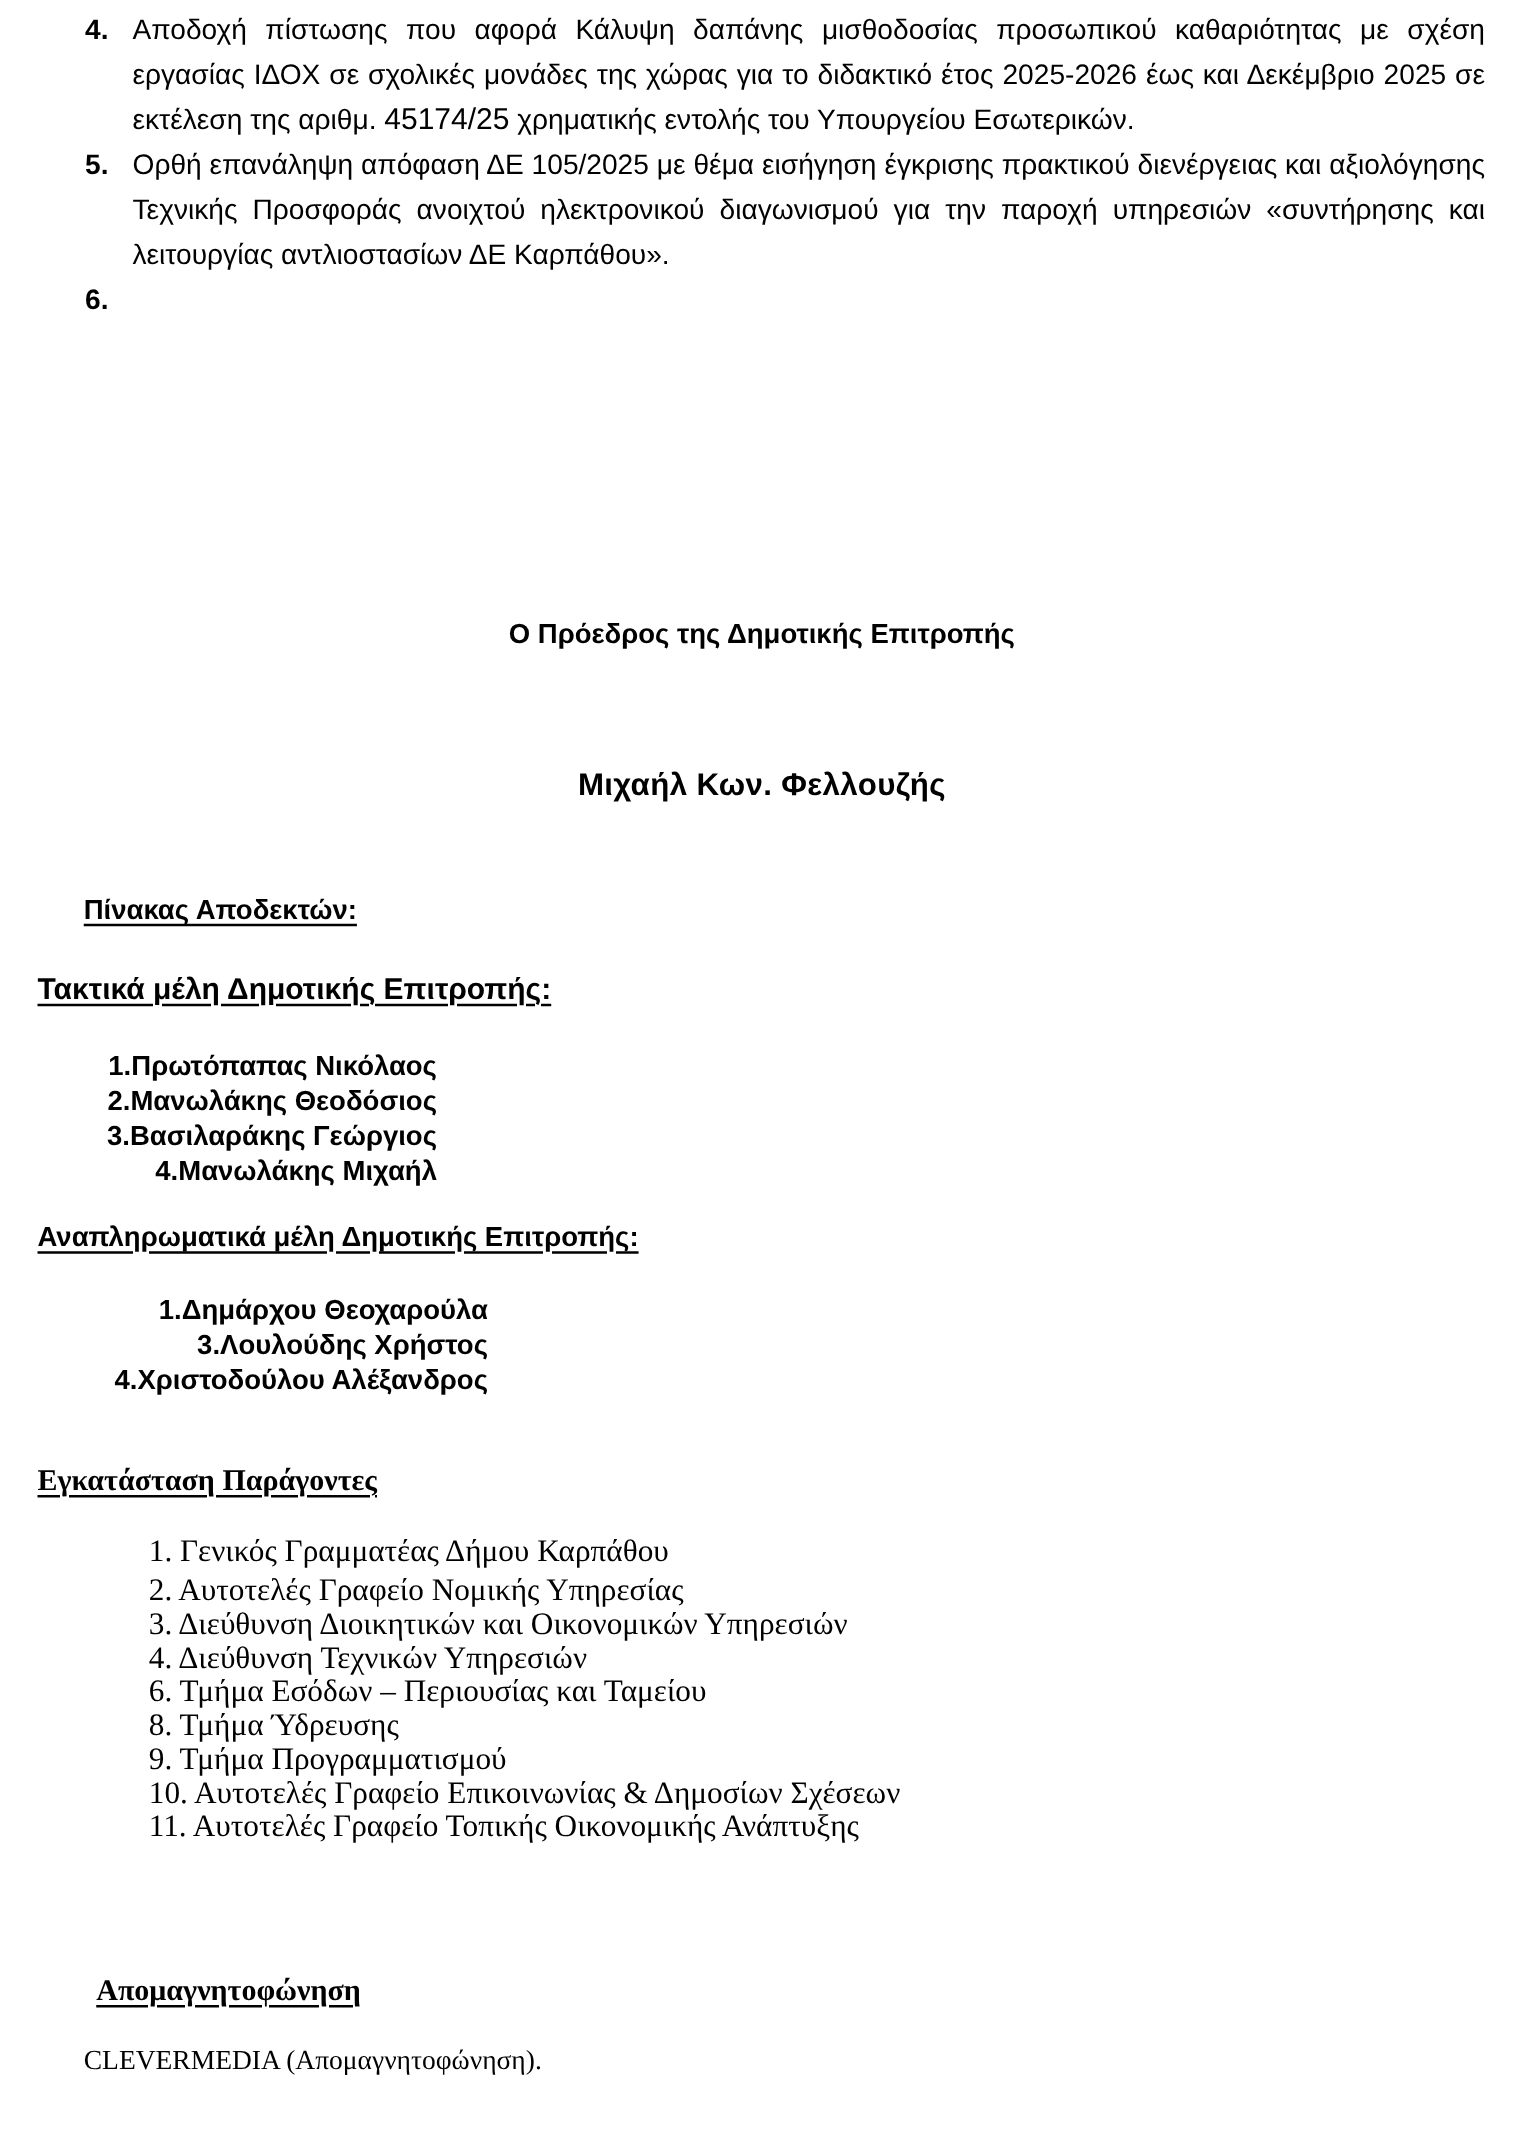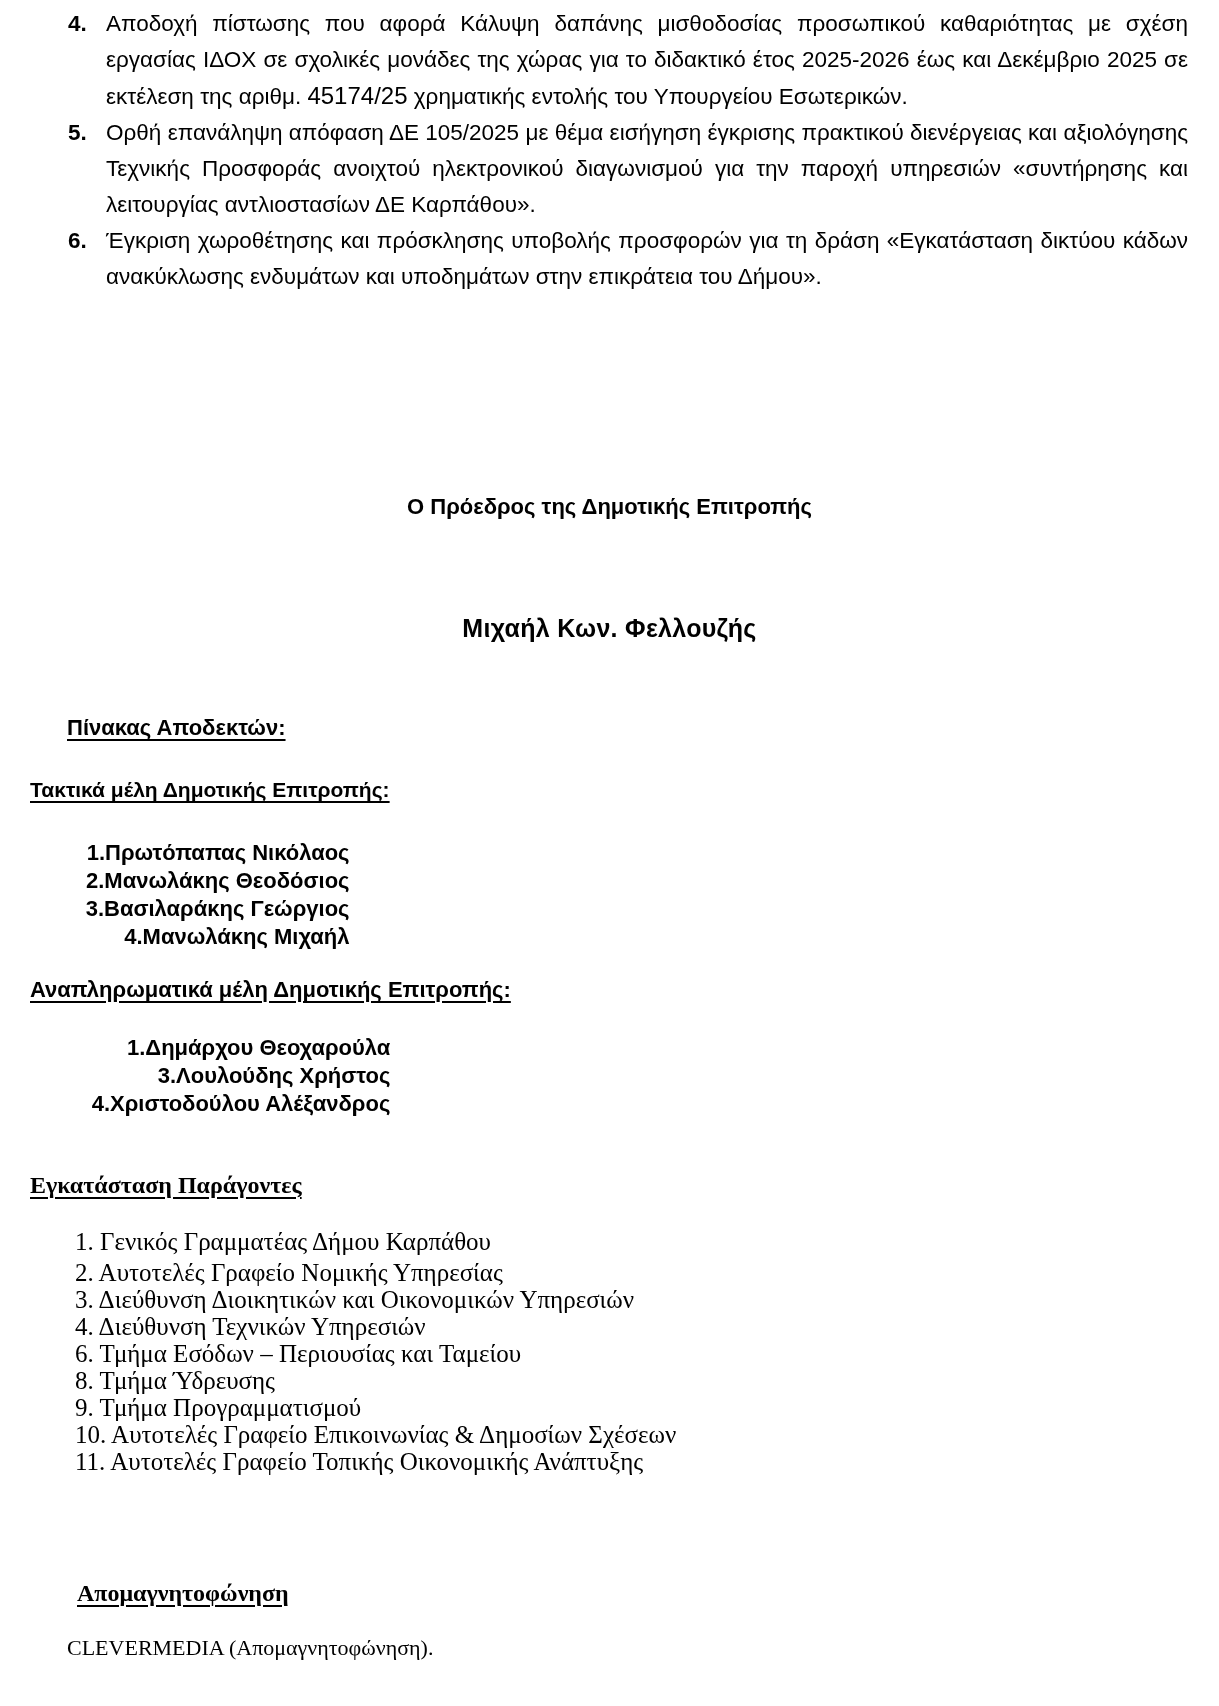--- a/index.html
+++ b/index.html
@@ -12,51 +12,51 @@
     .agenda-item { position: relative; padding-left: 38px; font-size: 22.5px; line-height: 36px; text-align: justify; margin-bottom: 0; }
     .agenda-num { position: absolute; left: 0; top: 0; font-weight: bold; }
     .agenda-item .ref-num { font-size: 24px; }
 
     .center-line { position: absolute; left: 0; width: 1219px; text-align: center; font-weight: bold; }
     .president-title { top: 494px; font-size: 22px; }
     .president-name { top: 614px; font-size: 25px; letter-spacing: 0.3px; }
 
     .heading { position: absolute; font-weight: bold; text-decoration: underline; text-underline-offset: 4px; text-decoration-thickness: 2px; }
     .h-recipients { left: 67px; top: 715px; font-size: 22px; }
-    .h-regular { left: 30px; top: 778px; font-size: 21px; }
+    .h-regular { left: 30px; top: 778px; font-size: 24px; }
     .h-alternate { left: 30px; top: 977px; font-size: 22px; }
     .h-service { left: 30px; top: 1172px; font-size: 24px; }
     .h-transcription { left: 77px; top: 1580px; font-size: 24px; }
 
     .member-list { position: absolute; margin: 0; padding: 0; list-style: none; font-weight: bold; font-size: 22px; line-height: 28px; text-align: right; }
     .member-list li { white-space: nowrap; }
     .member-list .num { display: inline-block; width: 36px; }
     .list-regular { left: 68px; top: 839px; }
     .list-alternate { left: 68px; top: 1034px; }
     .list-alternate .num { width: 50px; }
     .list-alternate li.last .num { width: 42px; }
 
     .service-list { position: absolute; left: 75px; top: 1228px; margin: 0; padding: 0; list-style: none; font-size: 25px; line-height: 27px; }
-    .service-list li { white-space: nowrap; }
+    .service-list li { white-space: nowrap; margin-left: 44px; }
     .service-list li:first-child { margin-bottom: 4px; }
 
     .transcription-text { position: absolute; left: 67px; top: 1635px; font-size: 22px; }
   </style>
 </head>
 <body>
 
 <div class="agenda sans">
   <div class="agenda-item">
     <span class="agenda-num">4.</span><span>Αποδοχή πίστωσης που αφορά Κάλυψη δαπάνης μισθοδοσίας προσωπικού καθαριότητας με σχέση εργασίας ΙΔΟΧ σε σχολικές μονάδες της χώρας για το διδακτικό έτος 2025-2026 έως και Δεκέμβριο 2025 σε εκτέλεση  της αριθμ. </span><span class="ref-num">45174/25</span><span> χρηματικής εντολής του Υπουργείου Εσωτερικών.</span>
   </div>
   <div class="agenda-item">
     <span class="agenda-num">5.</span><span>Ορθή επανάληψη απόφαση ΔΕ 105/2025 με θέμα εισήγηση έγκρισης πρακτικού διενέργειας και αξιολόγησης Τεχνικής Προσφοράς ανοιχτού ηλεκτρονικού διαγωνισμού για την παροχή υπηρεσιών «συντήρησης και λειτουργίας αντλιοστασίων ΔΕ Καρπάθου».</span>
   </div>
   <div class="agenda-item">
-    <span class="agenda-num">6.</span><span>Έγκριση χωροθέτησης και πρόσκλησης υποβολής προσφορών για τη δράση «Εγκατάσταση δικτύου κάδων ανακύκλωσης ενδυμάτων και υποδημάτων στην επικράτεια του Δήμου».</span>
+    <span class="agenda-num">6.</span>
   </div>
 </div>
 
 <div class="center-line president-title sans">Ο Πρόεδρος της Δημοτικής Επιτροπής</div>
 <div class="center-line president-name sans">Μιχαήλ Κων. Φελλουζής</div>
 
 <div class="heading h-recipients sans">Πίνακας Αποδεκτών: </div>
 
 <div class="heading h-regular sans">Τακτικά μέλη Δημοτικής Επιτροπής:</div>
 <ol class="member-list list-regular sans">

